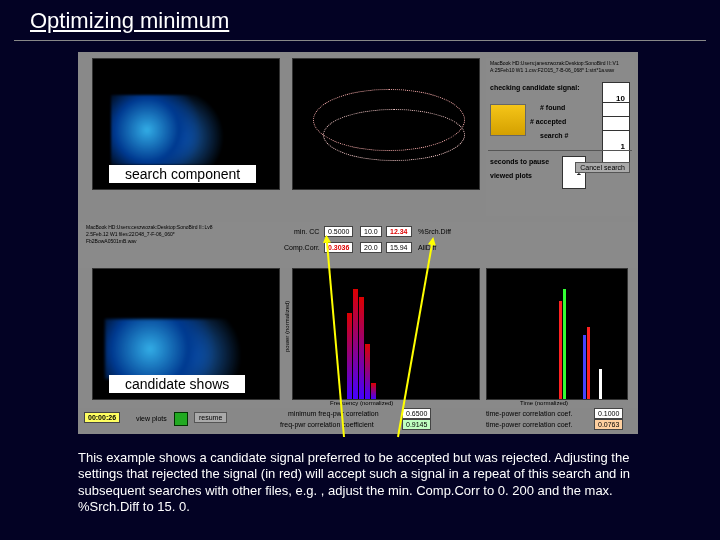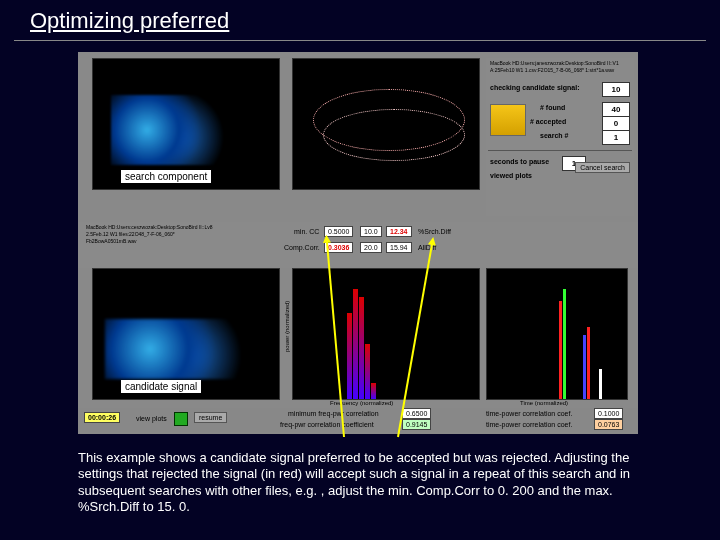--- a/index.html
+++ b/index.html
@@ -1,43 +1,43 @@
 <!DOCTYPE html>
 <html><head>
 <meta charset="utf-8">
 <style>
 html,body{margin:0;padding:0;width:720px;height:540px;background:#030224;font-family:Arial,sans-serif;overflow:hidden}
 .title{position:absolute;left:30px;top:8px;color:#fff;font-size:22px;text-decoration:underline}
 .hr{position:absolute;left:14px;top:40px;width:692px;height:1px;background:#888}
 .panel{position:absolute;left:78px;top:52px;width:560px;height:382px;background:#898989}
 .pl{position:absolute;background:#000;border:1px solid #333}
 .ax{position:absolute;font-size:6px;color:#000}
-.lbl-inset{position:absolute;left:28px;background:#fff;color:#000;font-size:10px;padding:1px 4px}
+.lbl-inset{position:absolute;left:16px;background:#fff;color:#000;font-size:14px;padding:1px 16px}
 .midbar{position:absolute;left:0;top:170px;width:560px;height:46px;background:#8a8a8a;font-size:7px;color:#000}
 .mtxt{position:absolute}
 .vbox{position:absolute;background:#fff;border:1px solid #444;font-size:7px;text-align:center;padding:1px 3px}
 .vred{background:#fff;color:#d00;font-weight:bold}
 .bottombar{position:absolute;left:0;top:356px;width:560px;height:24px;background:#888;font-size:7px}
 .btn{position:absolute;background:#aaa;border:1px solid #555;font-size:7px;padding:1px 4px;cursor:pointer}
 .rpan{position:absolute;background:#8a8a8a}
 .rlbl{position:absolute;font-size:7px;color:#000;font-weight:bold}
-.rval{position:absolute;background:#fff;border:1px solid #333;font-size:8px;padding:2px 4px;text-align:center;font-weight:bold}
+.rval{position:absolute;background:#fff;border:1px solid #333;font-size:8px;padding:11px 4px;text-align:right;font-weight:bold}
 .bird{position:absolute;background:linear-gradient(#f5c518,#d4a000);border:1px solid #666}
 .arrow{position:absolute;width:2px;background:#ff0;transform-origin:bottom center}
 .arrow:before{content:"";position:absolute;top:-7px;left:-3px;border-left:4px solid transparent;border-right:4px solid transparent;border-bottom:8px solid #ff0}
 .caption{position:absolute;left:78px;top:450px;width:564px;color:#fff;font-size:13px;line-height:1.25}
 .spec{position:absolute;background:radial-gradient(circle at 30% 50%,#38c0ff 0%,#0040a0 35%,transparent 60%),radial-gradient(circle at 55% 60%,#2080f0 0%,transparent 60%);opacity:.9;filter:blur(1px)}
 .curve{position:absolute;border:1px dotted #f99;border-radius:50%}
 .histb{position:absolute;bottom:0;width:5px;background:linear-gradient(#d00,#40f)}
 .spike{position:absolute;bottom:0;width:3px}
 </style>
 </head>
 <body>
 
-<div class="title">Optimizing preferred</div>
+<div class="title">Optimizing minimum</div>
 <div class="hr"></div>
 
 <div class="panel">
 
   <div class="pl" style="left:14px;top:6px;width:186px;height:130px">
     <div class="spec" style="left:18px;top:36px;width:120px;height:70px"></div>
     <div class="lbl-inset" style="bottom:6px">search component</div>
   </div>
 
   <div class="pl" style="left:214px;top:6px;width:186px;height:130px">
@@ -77,21 +77,21 @@
 
     <div class="mtxt" style="left:206px;top:22px">Comp.Corr.</div>
     <div class="vbox vred" style="left:246px;top:20px">0.3036</div>
     <div class="vbox" style="left:282px;top:20px">20.0</div>
     <div class="vbox" style="left:308px;top:20px">15.94</div>
     <div class="mtxt" style="left:340px;top:22px">AllDiff</div>
   </div>
 
   <div class="pl" style="left:14px;top:216px;width:186px;height:130px">
     <div class="spec" style="left:12px;top:50px;width:150px;height:60px;filter:blur(1.5px)"></div>
-    <div class="lbl-inset" style="bottom:6px">candidate signal</div>
+    <div class="lbl-inset" style="bottom:6px">candidate shows</div>
   </div>
 
   <div class="pl" style="left:214px;top:216px;width:186px;height:130px">
     <div class="histb" style="left:54px;height:86px"></div>
     <div class="histb" style="left:60px;height:110px"></div>
     <div class="histb" style="left:66px;height:102px"></div>
     <div class="histb" style="left:72px;height:55px"></div>
     <div class="histb" style="left:78px;height:16px"></div>
   </div>
   <div class="ax" style="left:252px;top:348px;font-size:6px">Frequency (normalized)</div>

